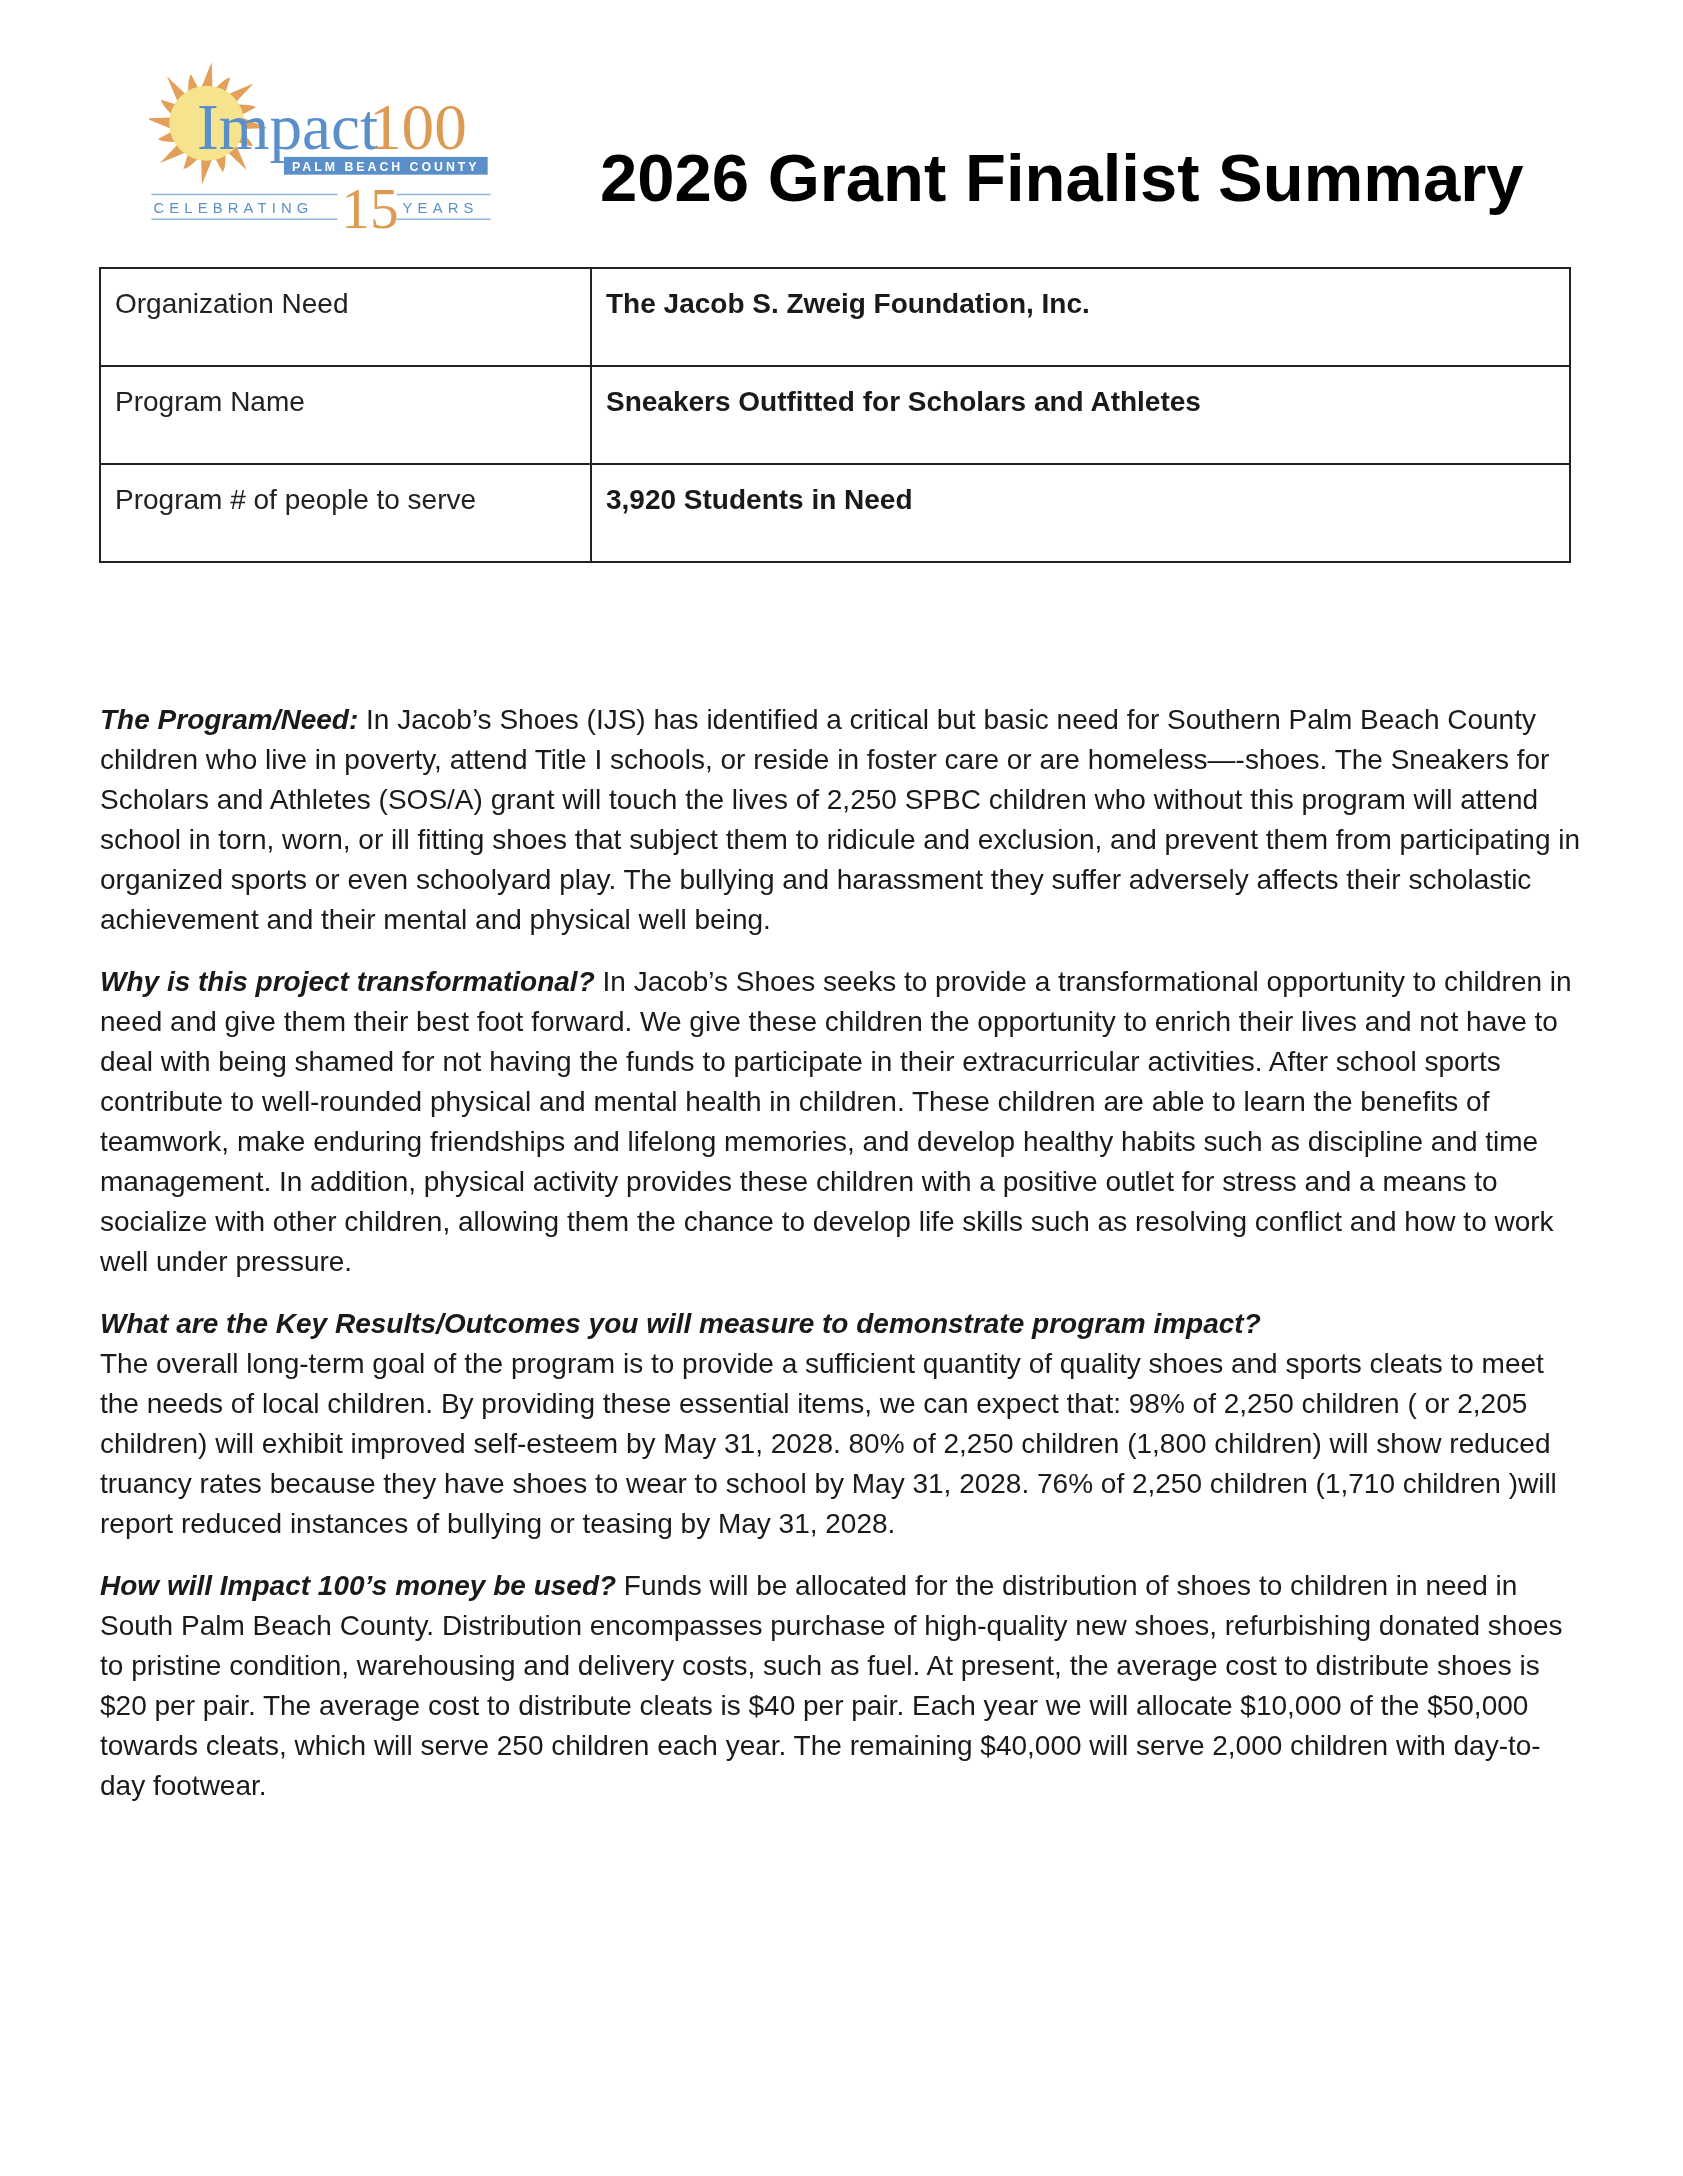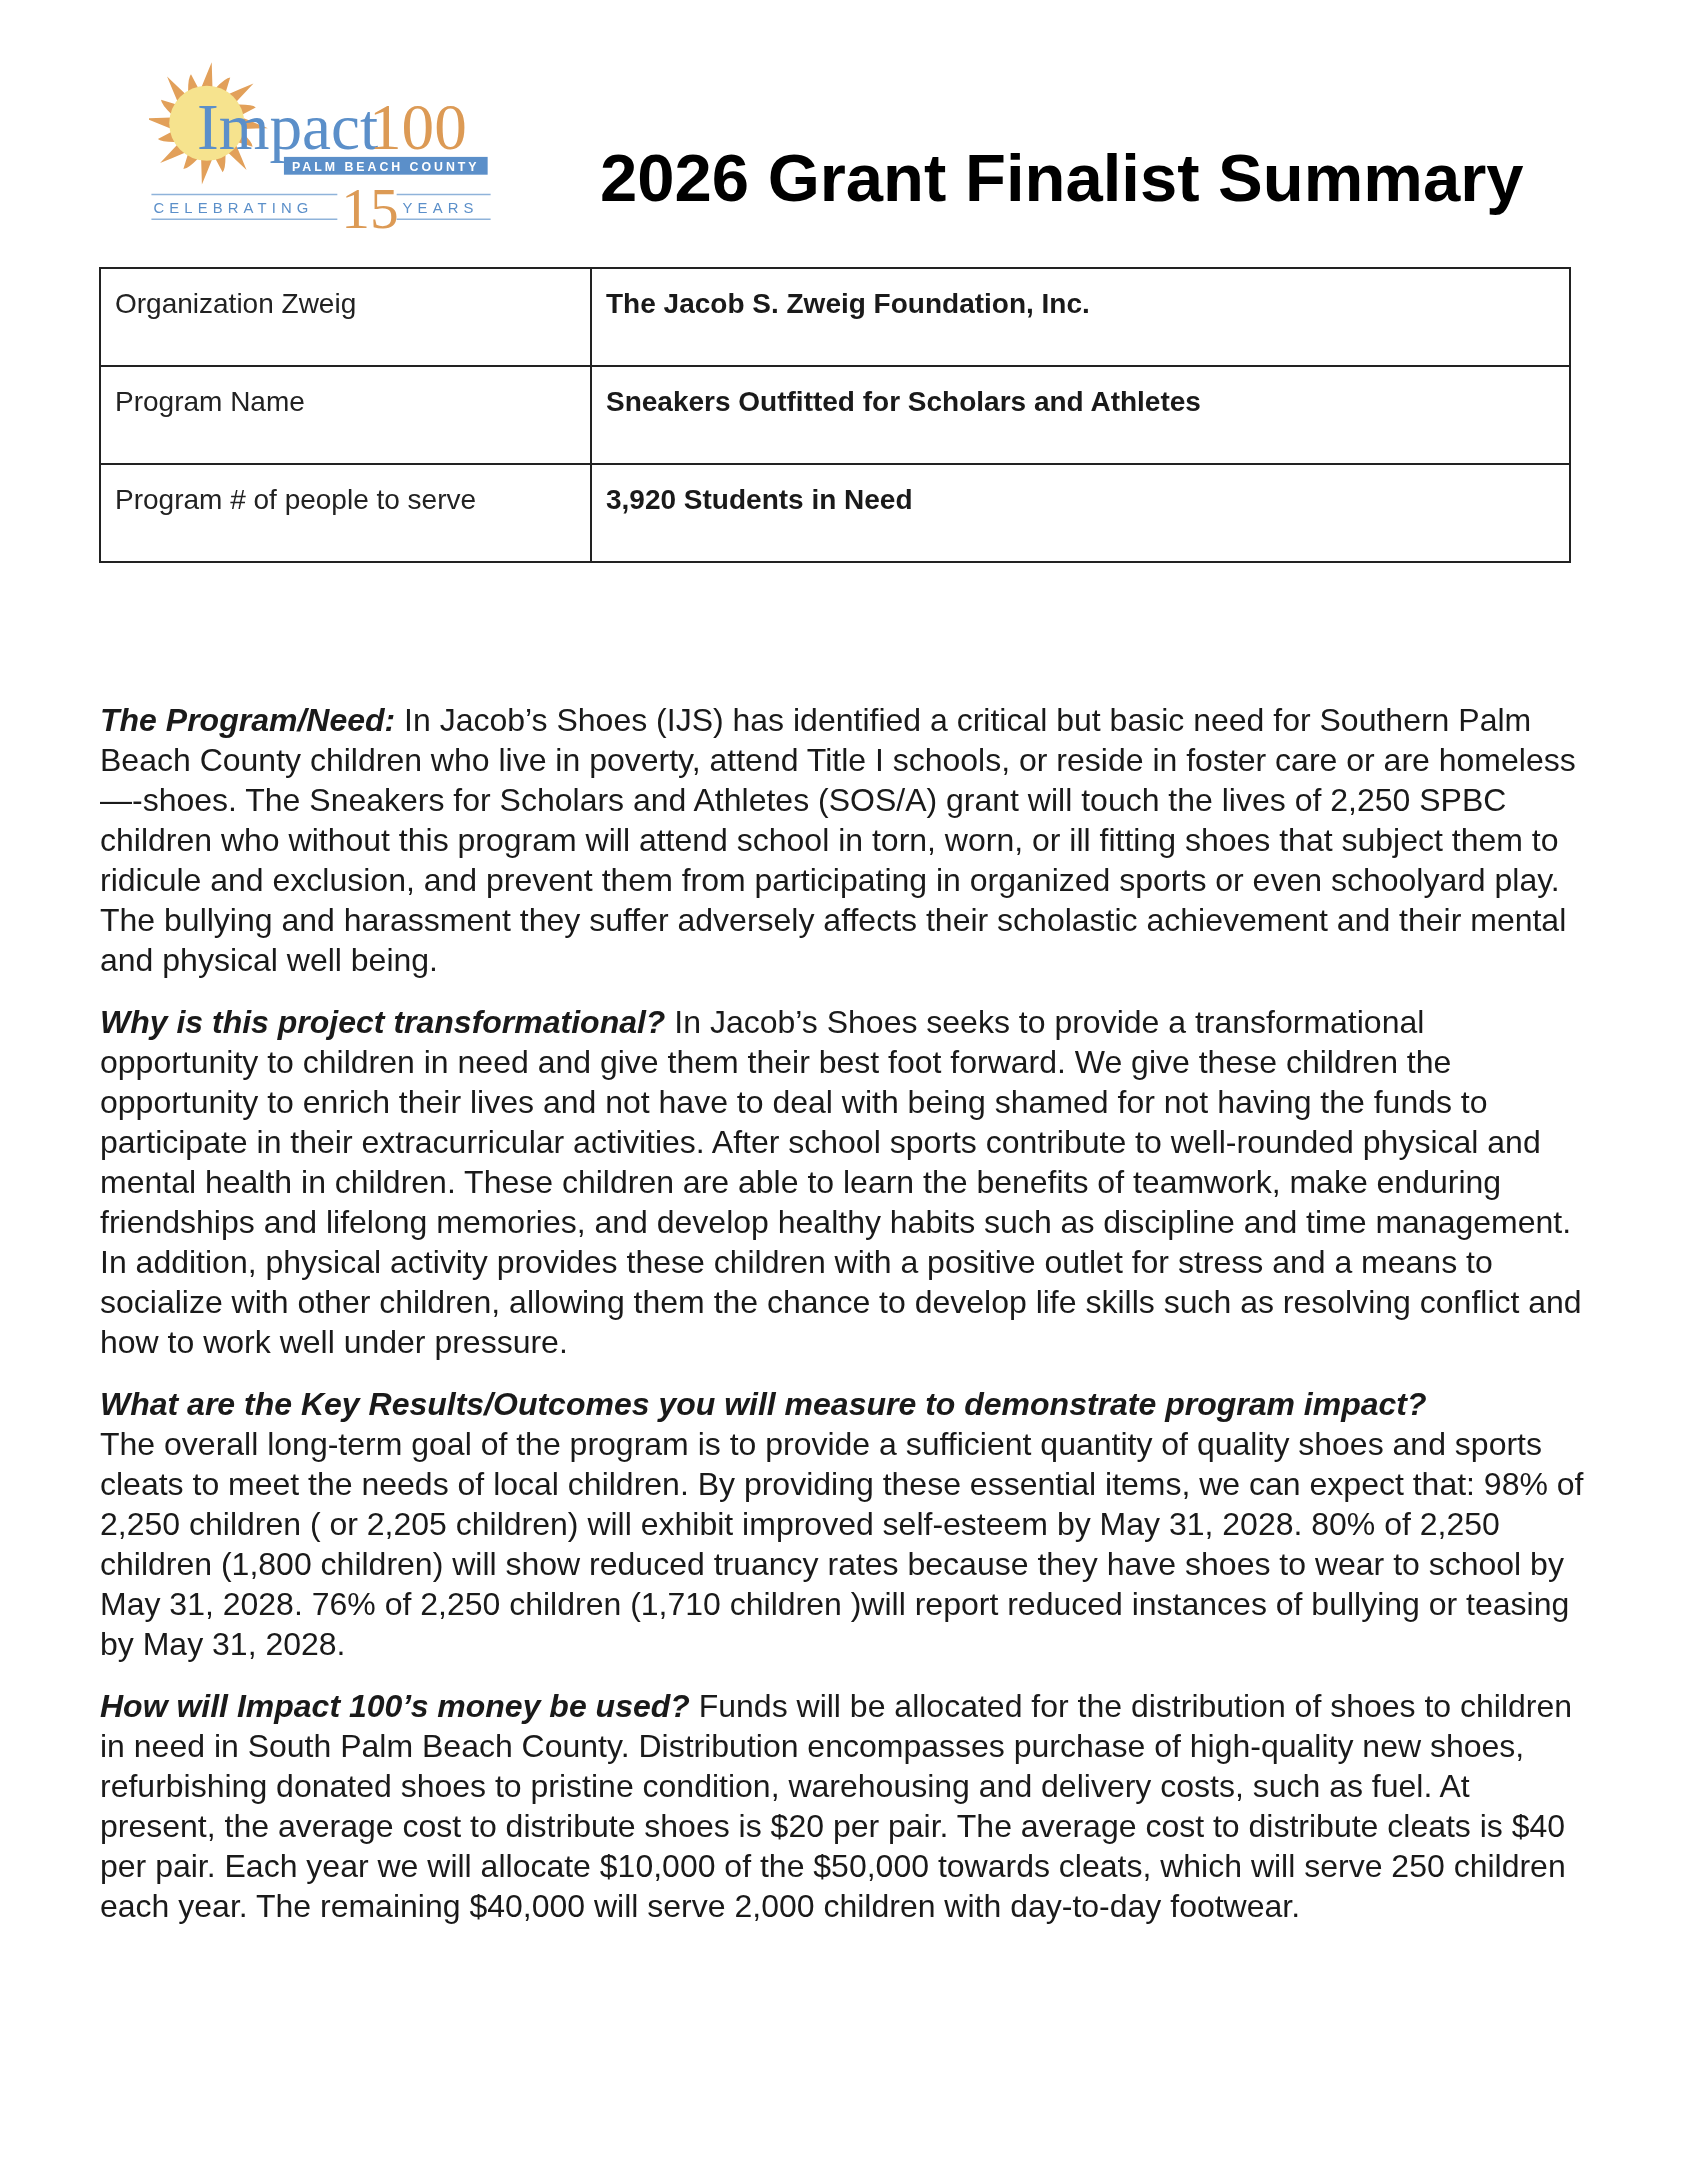--- a/index.html
+++ b/index.html
@@ -16,21 +16,21 @@
     
     .summary-table { position: absolute; left: 99px; top: 267px; width: 1472px;
                      border-collapse: collapse; }
     .summary-table td { border: 2px solid #222; height: 98px; vertical-align: top;
                         padding: 18px 14px 0 14px; font-size: 28px; line-height: 1.2; box-sizing: border-box; }
     .summary-table td.label { width: 491px; color: #222; }
     .summary-table td.value { font-weight: 700; color: #1a1a1a; }
 
     
     .content { position: absolute; left: 100px; top: 700px; width: 1485px; }
-    .para { font-size: 32px; line-height: 40px; margin: 0 0 22px 0; color: #1a1a1a; }
+    .para { font-size: 28px; line-height: 40px; margin: 0 0 22px 0; color: #1a1a1a; }
     .para .q { font-weight: 700; font-style: italic; }
     .para .q.block { display: block; margin-top: 20px; }
   </style>
 </head>
 <body>
 
 <div class="logo">
   <svg width="347" height="178" viewBox="0 0 350 180">
 
     <g id="sun-group">
@@ -49,21 +49,21 @@
     <text x="194" y="172" font-family="'Liberation Serif', serif" font-size="58" fill="#DC9A55">15</text>
     <text x="256" y="157" font-family="'Liberation Sans', sans-serif" font-size="15" fill="#5B8FC9" letter-spacing="5.2">YEARS</text>
   </svg>
 </div>
 
 <h1 class="page-title">2026 Grant Finalist Summary</h1>
 
 <table class="summary-table">
   <tbody>
     <tr>
-      <td class="label">Organization Zweig</td>
+      <td class="label">Organization Need</td>
       <td class="value">The Jacob S. Zweig Foundation, Inc.</td>
     </tr>
     <tr>
       <td class="label">Program Name</td>
       <td class="value">Sneakers Outfitted for Scholars and Athletes</td>
     </tr>
     <tr>
       <td class="label">Program # of people to serve</td>
       <td class="value">3,920 Students in Need</td>
     </tr>

